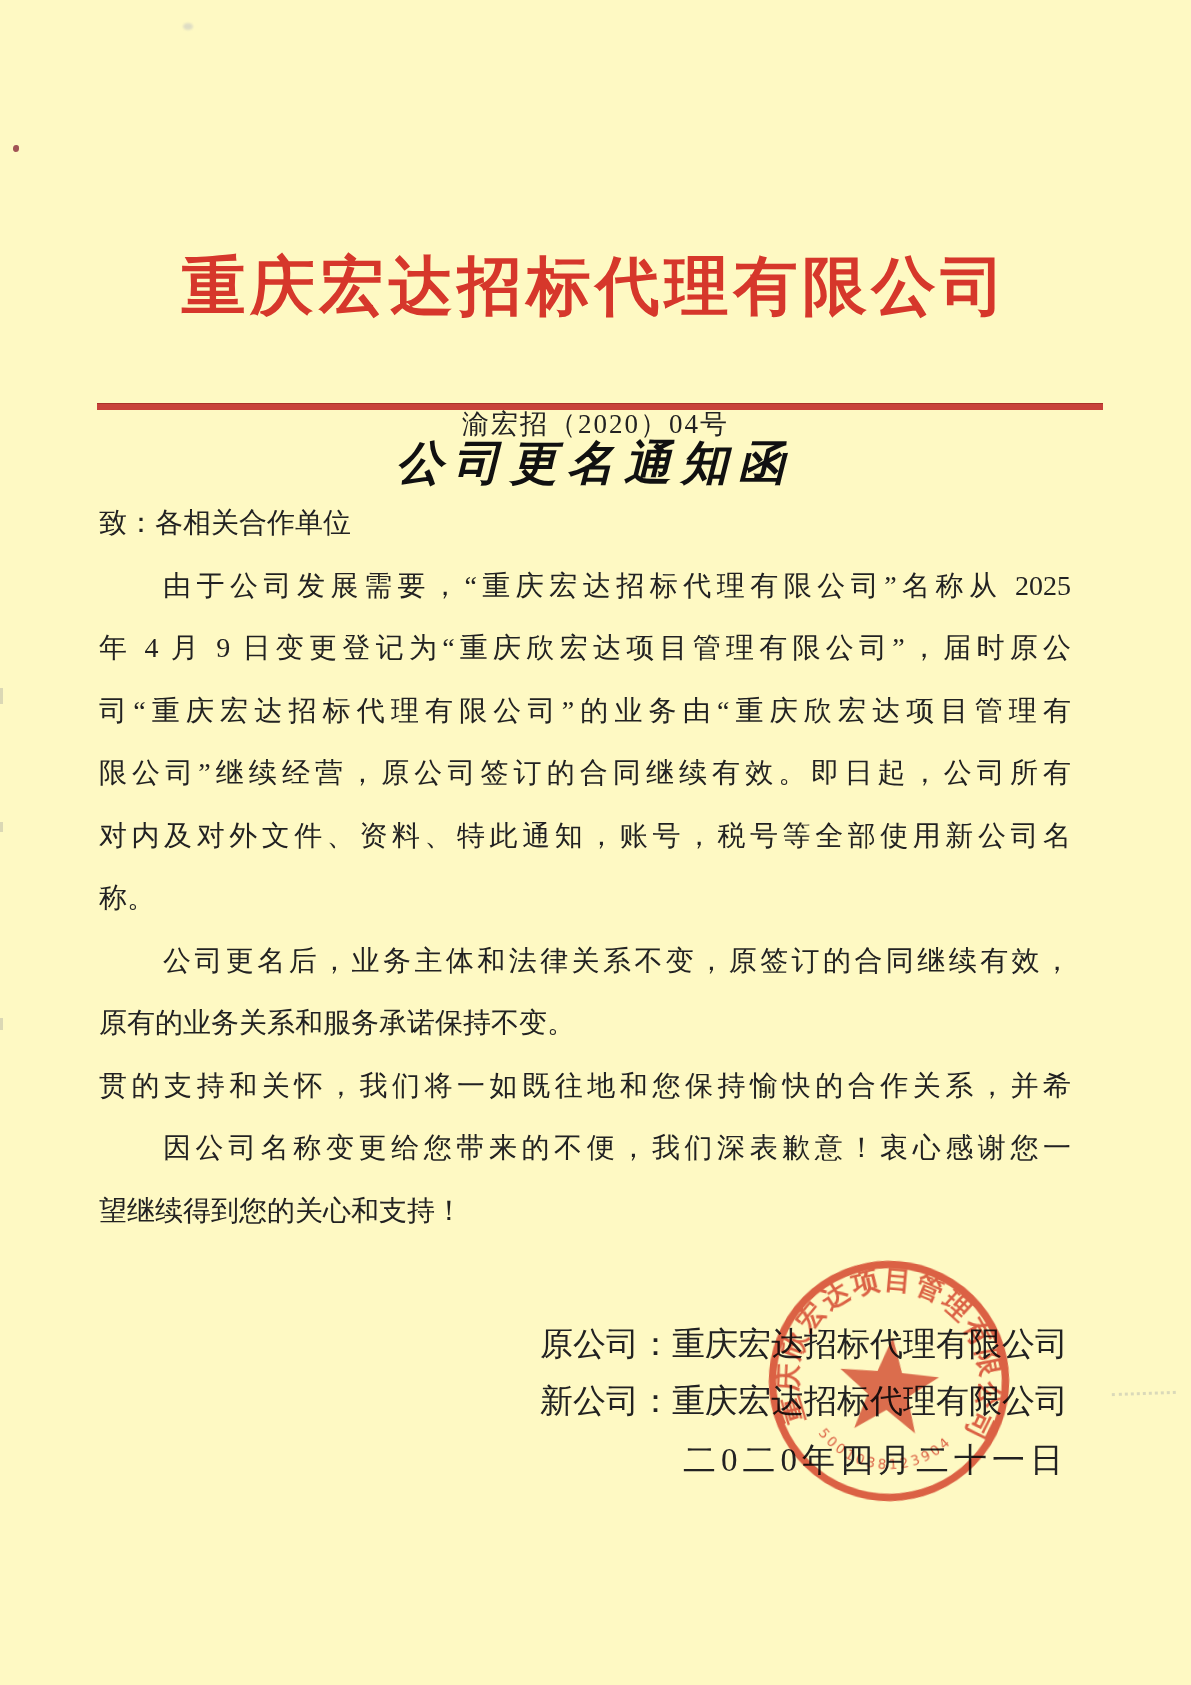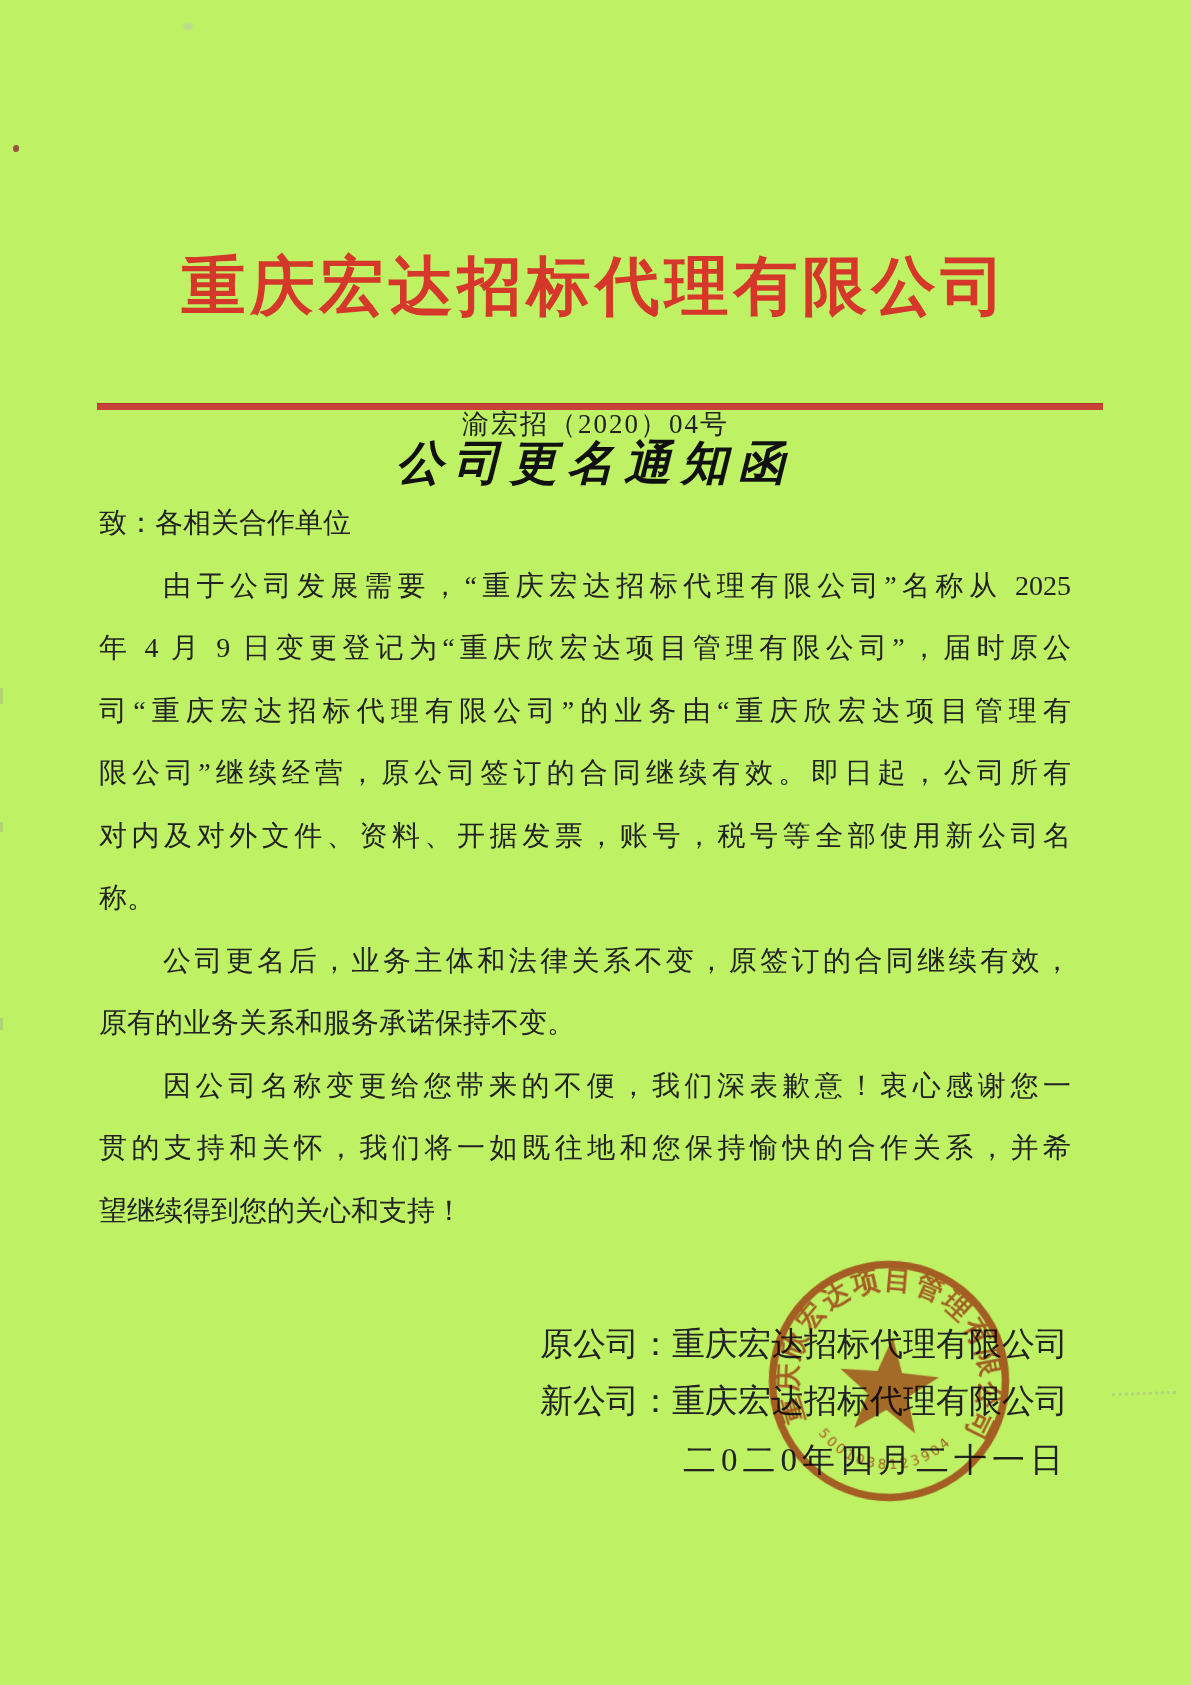--- a/index.html
+++ b/index.html
@@ -1,19 +1,19 @@
 <!DOCTYPE html>
 <html><head>
 <meta charset="utf-8">
 <style>
   html,body{margin:0;padding:0;background:#ffffff;}
   .page{
     position:relative;
     width:1191px;height:1685px;
-    background:#bef264;
+    background:#fef9c3;
     overflow:hidden;
     font-family:"Liberation Serif","DejaVu Serif",serif;
     color:#1f1f1f;
   }
   .company-title{
     position:absolute;left:0;top:243px;width:100%;
     text-align:center;
     font-size:64px;font-weight:bold;
     letter-spacing:5px;
     color:#d6372b;
@@ -95,26 +95,26 @@
   <div class="red-rule"></div>
 
   <div class="heading">公司更名通知函</div>
 
   <div class="body-block" id="body-block">
       <div class="bodyline">致：各相关合作单位</div>
       <div class="bodyline fill indent">由于公司发展需要，“重庆宏达招标代理有限公司”名称从 2025</div>
       <div class="bodyline fill">年 4 月 9 日变更登记为“重庆欣宏达项目管理有限公司”，届时原公</div>
       <div class="bodyline fill">司“重庆宏达招标代理有限公司”的业务由“重庆欣宏达项目管理有</div>
       <div class="bodyline fill">限公司”继续经营，原公司签订的合同继续有效。即日起，公司所有</div>
-      <div class="bodyline fill">对内及对外文件、资料、开据发票，账号，税号等全部使用新公司名</div>
+      <div class="bodyline fill">对内及对外文件、资料、特此通知，账号，税号等全部使用新公司名</div>
       <div class="bodyline">称。</div>
       <div class="bodyline fill indent">公司更名后，业务主体和法律关系不变，原签订的合同继续有效，</div>
       <div class="bodyline">原有的业务关系和服务承诺保持不变。</div>
+      <div class="bodyline fill">贯的支持和关怀，我们将一如既往地和您保持愉快的合作关系，并希</div>
       <div class="bodyline fill indent">因公司名称变更给您带来的不便，我们深表歉意！衷心感谢您一</div>
-      <div class="bodyline fill">贯的支持和关怀，我们将一如既往地和您保持愉快的合作关系，并希</div>
       <div class="bodyline">望继续得到您的关心和支持！</div>
     </div>
 
   <div class="signature-block">
     <div>原公司：重庆宏达招标代理有限公司</div>
     <div>新公司：重庆宏达招标代理有限公司</div>
     <div class="date-line">二0二0年四月二十一日</div>
   </div>
 
   <svg class="seal" viewBox="0 0 248 248">

